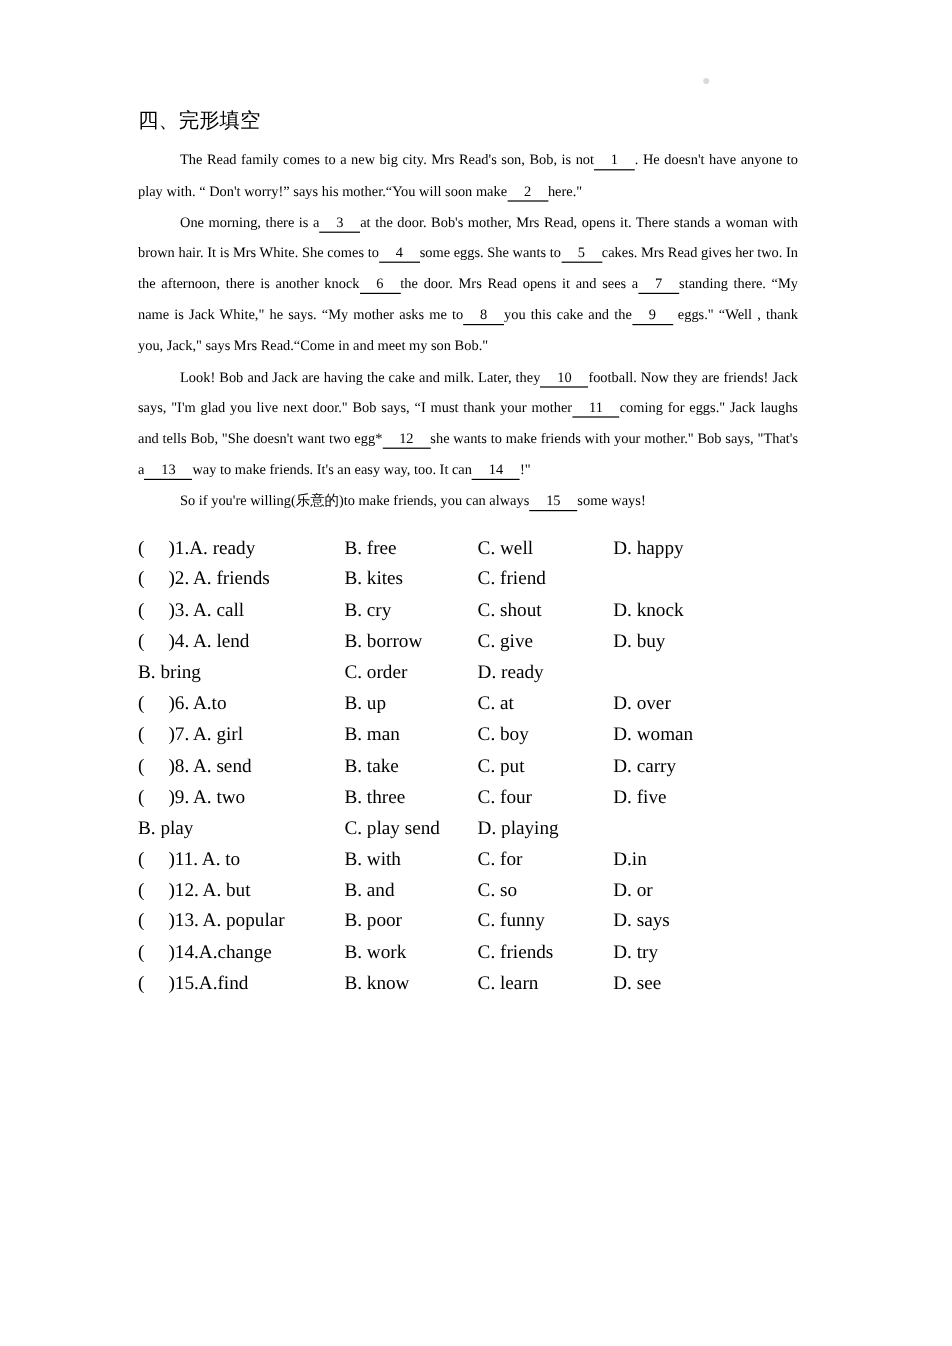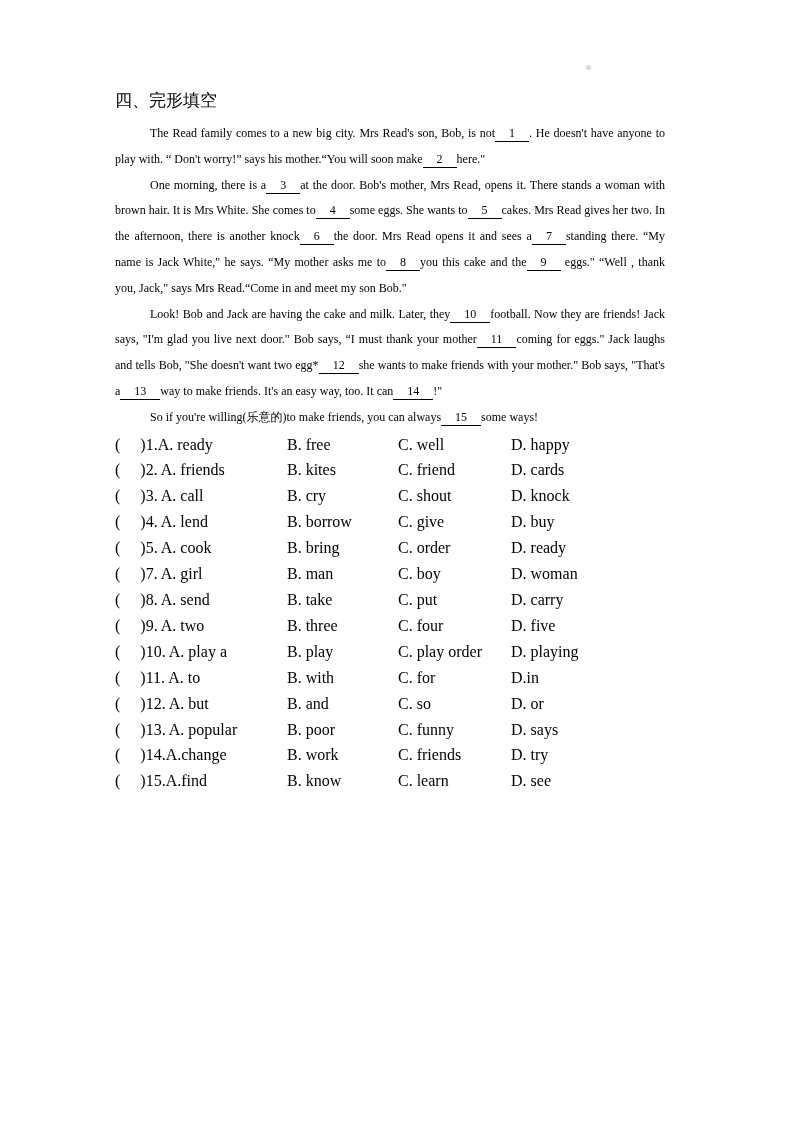--- a/index.html
+++ b/index.html
@@ -27,21 +27,21 @@
     font-size:12px;
     line-height:25.8px;
     text-align:justify;
     text-indent:35px;
   }
   .blank{
     border-bottom:1px solid #000;
     padding:0 14px 1px 14px;
     white-space:nowrap;
   }
-  .options{margin-top:1px;}
+  .options{margin-top:14px;}
   .opt-row{
     display:grid;
     grid-template-columns:172px 111px 113px 1fr;
     font-size:16px;
     line-height:25.9px;
   }
   .opt-row .c0{white-space:pre;}
   .footer{
     position:absolute;left:0;top:1064px;width:100%;
     text-align:center;
@@ -71,62 +71,65 @@
         <div class="opt-row">
           <span class="c0">(     )1.A. ready</span>
           <span class="c1">B. free</span>
           <span class="c2">C. well</span>
           <span class="c3">D. happy</span>
         </div>
         <div class="opt-row">
           <span class="c0">(     )2. A. friends</span>
           <span class="c1">B. kites</span>
           <span class="c2">C. friend</span>
-          <span class="c3">D. cards</span>
         </div>
         <div class="opt-row">
           <span class="c0">(     )3. A. call</span>
           <span class="c1">B. cry</span>
           <span class="c2">C. shout</span>
           <span class="c3">D. knock</span>
         </div>
         <div class="opt-row">
           <span class="c0">(     )4. A. lend</span>
           <span class="c1">B. borrow</span>
           <span class="c2">C. give</span>
           <span class="c3">D. buy</span>
         </div>
         <div class="opt-row">
-          <span class="c0">(     )5. A. cook</span>
           <span class="c1">B. bring</span>
           <span class="c2">C. order</span>
           <span class="c3">D. ready</span>
+        </div>
+        <div class="opt-row">
+          <span class="c0">(     )6. A.to</span>
+          <span class="c1">B. up</span>
+          <span class="c2">C. at</span>
+          <span class="c3">D. over</span>
         </div>
         <div class="opt-row">
           <span class="c0">(     )7. A. girl</span>
           <span class="c1">B. man</span>
           <span class="c2">C. boy</span>
           <span class="c3">D. woman</span>
         </div>
         <div class="opt-row">
           <span class="c0">(     )8. A. send</span>
           <span class="c1">B. take</span>
           <span class="c2">C. put</span>
           <span class="c3">D. carry</span>
         </div>
         <div class="opt-row">
           <span class="c0">(     )9. A. two</span>
           <span class="c1">B. three</span>
           <span class="c2">C. four</span>
           <span class="c3">D. five</span>
         </div>
         <div class="opt-row">
-          <span class="c0">(     )10. A. play a</span>
           <span class="c1">B. play</span>
-          <span class="c2">C. play order</span>
+          <span class="c2">C. play send</span>
           <span class="c3">D. playing</span>
         </div>
         <div class="opt-row">
           <span class="c0">(     )11. A. to</span>
           <span class="c1">B. with</span>
           <span class="c2">C. for</span>
           <span class="c3">D.in</span>
         </div>
         <div class="opt-row">
           <span class="c0">(     )12. A. but</span>

